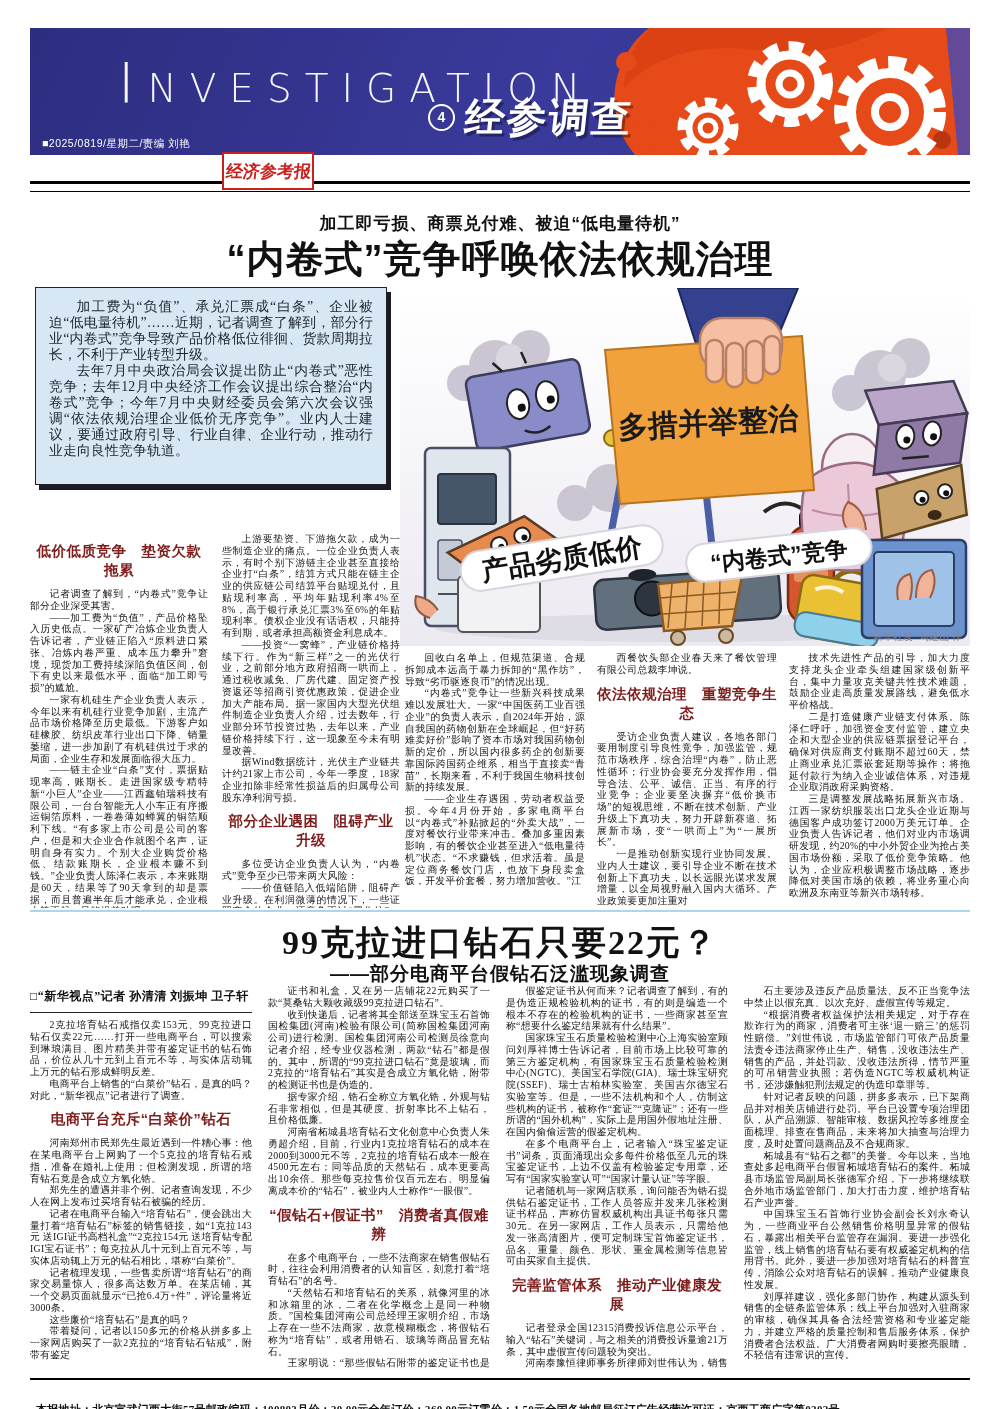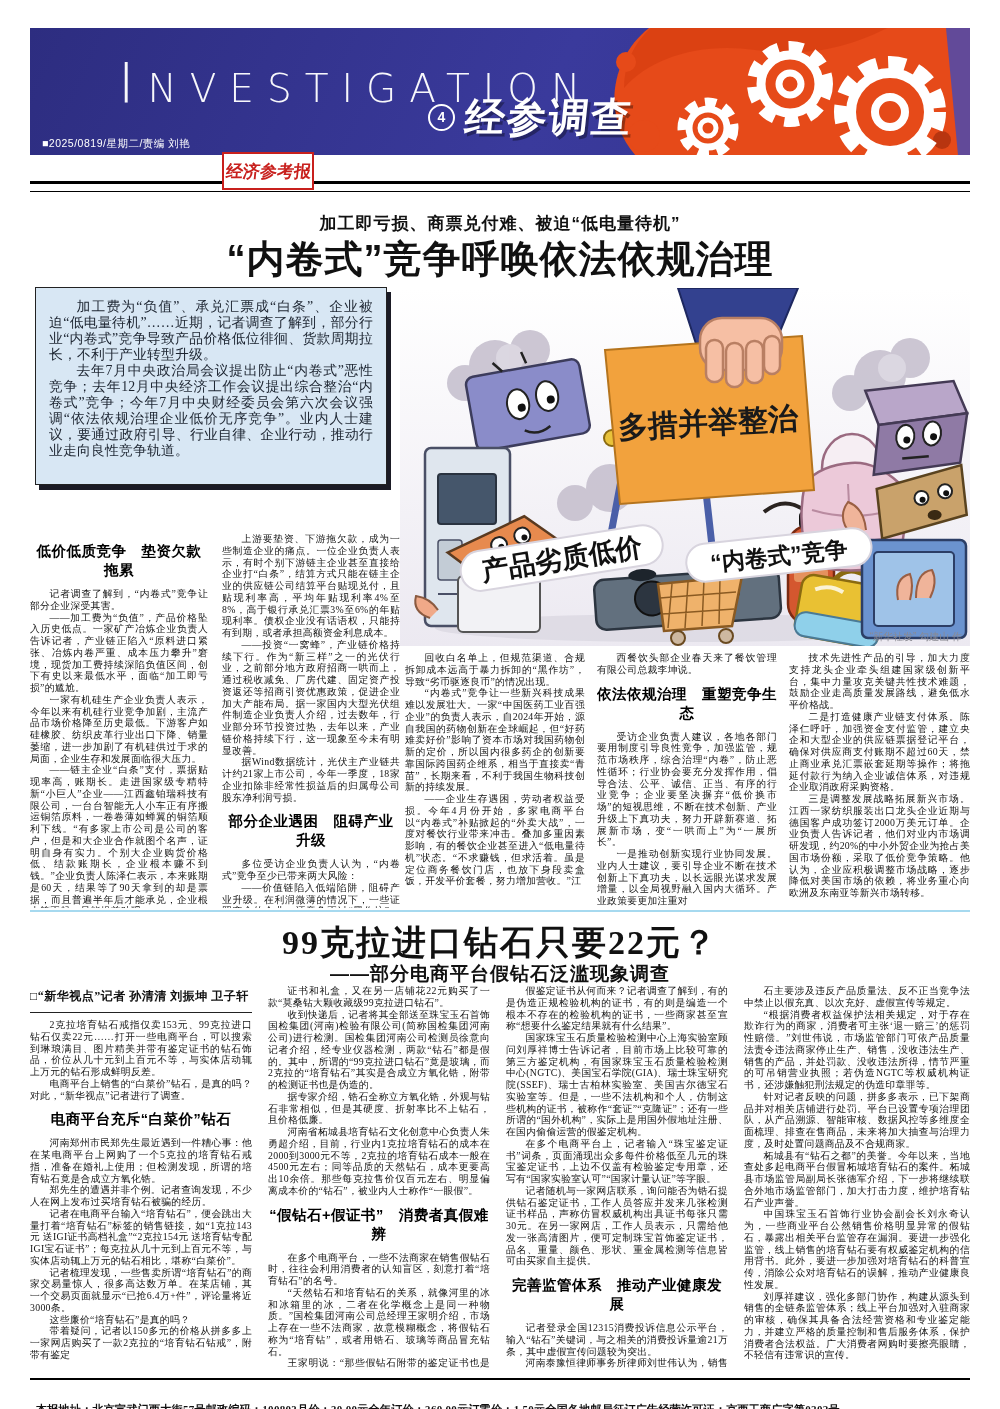--- a/index.html
+++ b/index.html
@@ -51,21 +51,21 @@
   }
   #lead-box p{margin:0;text-indent:2em;font-size:13.8px;line-height:1.16;text-align:justify;letter-spacing:.2px;}
   
   .byline{font-weight:700;font-size:12.5px;border-bottom:1px solid #222;padding-bottom:7px;letter-spacing:.5px;}
   #a1-byline{position:absolute;left:30px;top:506px;width:360px;}
   #a2-byline{position:absolute;left:30px;top:988px;width:222px;font-size:12px;}
   
   .newscol{position:absolute;overflow:hidden;}
   .col-para{margin:0;text-indent:2em;font-size:9.8px;line-height:1.2;text-align:justify;letter-spacing:.3px;color:#131313;}
   .col-subhead{margin:9px 0 8px;text-align:center;font-family:"Liberation Sans","DejaVu Sans",sans-serif;
-    font-weight:900;font-size:14.5px;letter-spacing:.5px;color:#000000;}
+    font-weight:900;font-size:14.5px;letter-spacing:.5px;color:#7f1d1d;}
   #a1c1{left:30px;top:533px;width:178px;height:375px;}
   #a1c2{left:222px;top:533px;width:178px;height:375px;}
   #a1c3{left:405px;top:652px;width:180px;height:256px;}
   #a1c4{left:597px;top:652px;width:180px;height:256px;}
   #a1c5{left:789px;top:652px;width:181px;height:256px;}
   
   #illustration{position:absolute;left:400px;top:288px;width:570px;height:358px;}
   .svg-label{font-family:"Liberation Sans","DejaVu Sans",sans-serif;font-weight:900;}
   
   #article-sep{position:absolute;left:30px;right:30px;top:910px;height:2px;background:#a6d9ef;}

